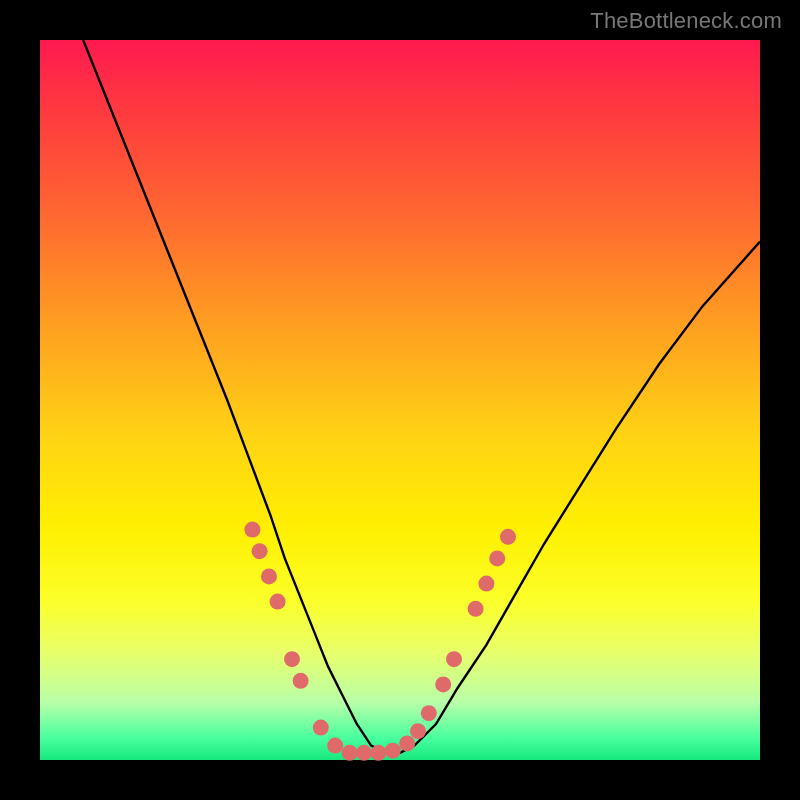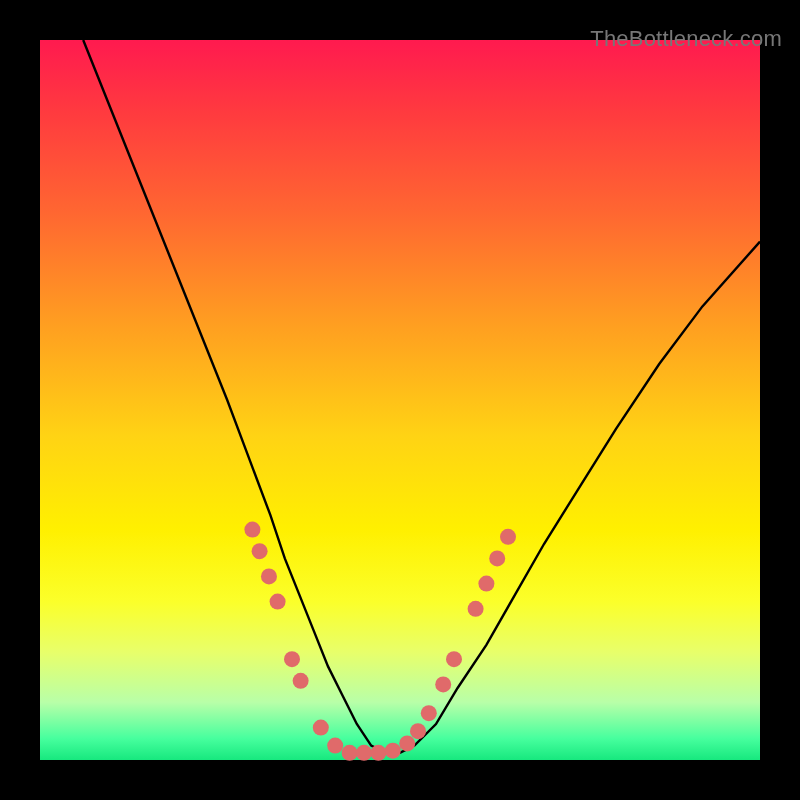--- a/index.html
+++ b/index.html
@@ -32,21 +32,21 @@
       #fff000 68%,
       #fbff2a 78%,
       #e8ff6a 85%,
       #b8ffa8 92%,
       #47ff9e 97%,
       #17e87e 100%
     );
   }
   .watermark {
     position: absolute;
-    top: 26px;
+    top: 8px;
     right: 18px;
     color: #777;
     font-size: 22px;
     font-weight: 500;
     letter-spacing: 0.2px;
   }
   svg.curve {
     position: absolute;
     left: 0;
     top: 0;

